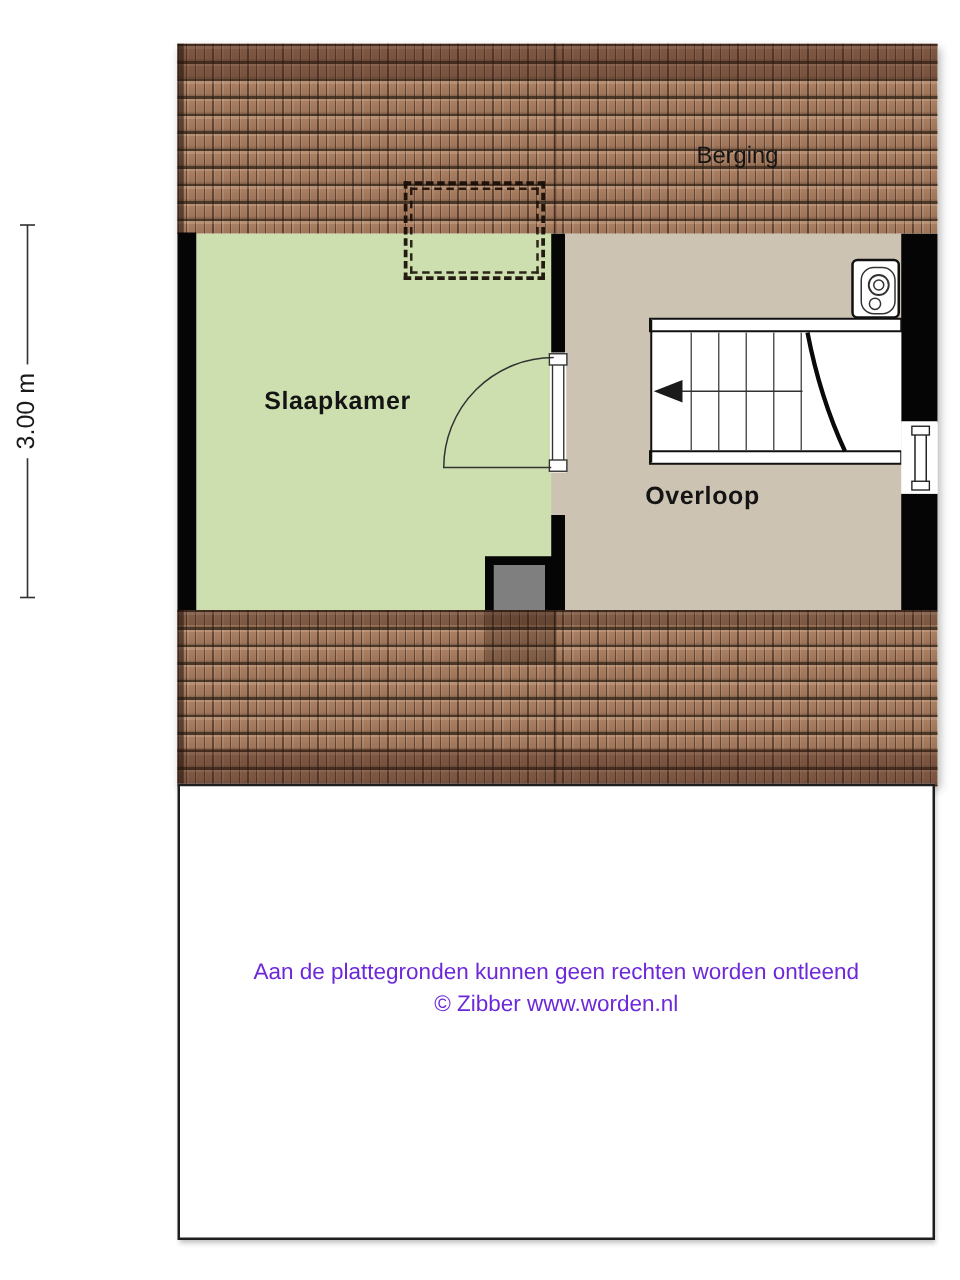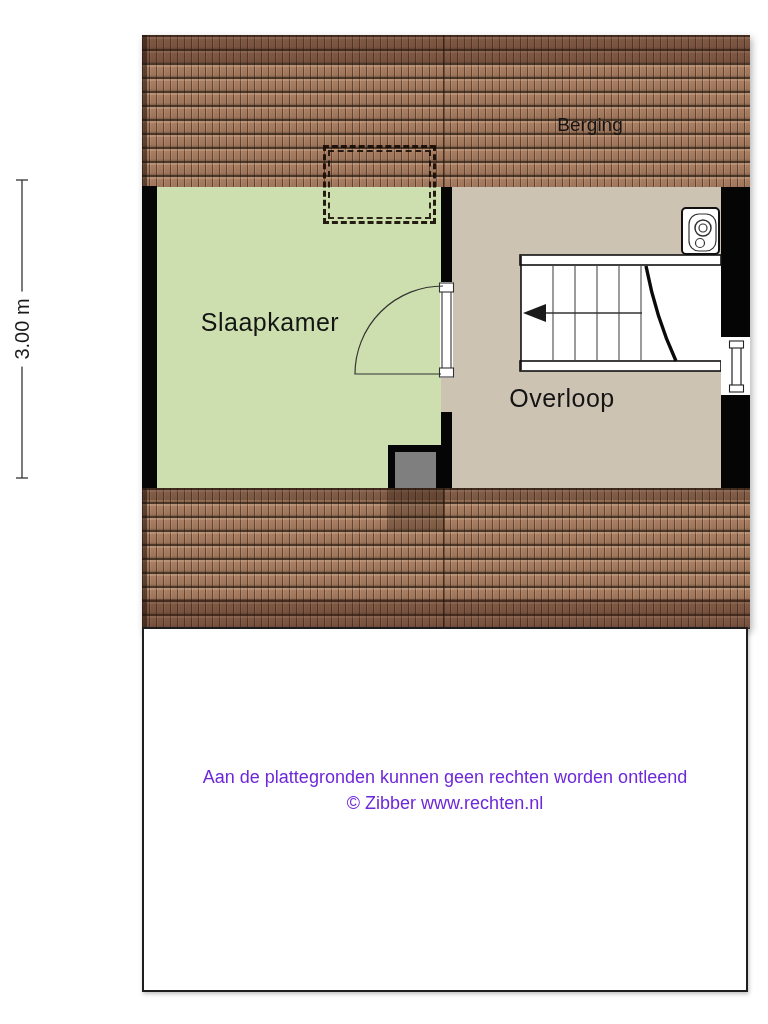--- a/index.html
+++ b/index.html
@@ -47,21 +47,21 @@
   
   .dormer{position:absolute;left:181px;top:110px;width:107px;height:73px;
           border:3px dashed rgba(22,12,6,0.92);}
   .dormer-inner{position:absolute;inset:2px;border:2px dashed rgba(22,12,6,0.88);}
 
   
   #overlay{position:absolute;left:0;top:0;width:768px;height:1024px;pointer-events:none;}
 
   
   .lbl{position:absolute;transform:translate(-50%,-50%);white-space:nowrap;color:#141414;}
-  .room-lbl{font-size:25px;letter-spacing:0.5px;}
+  .room-lbl{font-size:20px;letter-spacing:0.5px;font-weight:bold;}
   .berging-lbl{font-size:19px;}
   .dim{font-size:20px;background:#fff;padding:0 9px;color:#1a1a1a;}
   .dim-v{transform:translate(-50%,-50%) rotate(-90deg);padding:0 7px;}
 
   
   .info-box{position:absolute;left:142px;top:627px;width:602px;height:361px;
             background:#fff;border:2px solid #1e1e1e;box-shadow:1px 2px 4px rgba(0,0,0,0.25);}
   .disclaimer{position:absolute;left:142px;top:764px;width:606px;text-align:center;
               font-size:18px;line-height:26px;color:#6d28d9;}
 </style>
@@ -167,16 +167,16 @@
   <div class="lbl room-lbl" style="left:270px;top:322px;">Slaapkamer</div>
   <div class="lbl room-lbl" style="left:562px;top:398px;text-align:center;">Overloop</div>
 
   <div class="lbl dim dim-v" style="left:22px;top:329px;">3.00 m</div>
   <div class="lbl dim" style="left:300px;top:710px;">2.80 m</div>
   <div class="lbl dim" style="left:585px;top:710px;">2.63 m</div>
 
   <div class="info-box"></div>
   <div class="disclaimer">
     <div>Aan de plattegronden kunnen geen rechten worden ontleend</div>
-    <div>© Zibber www.rechten.nl</div>
+    <div>© Zibber www.worden.nl</div>
   </div>
 
 </div>
 
 </body></html>

